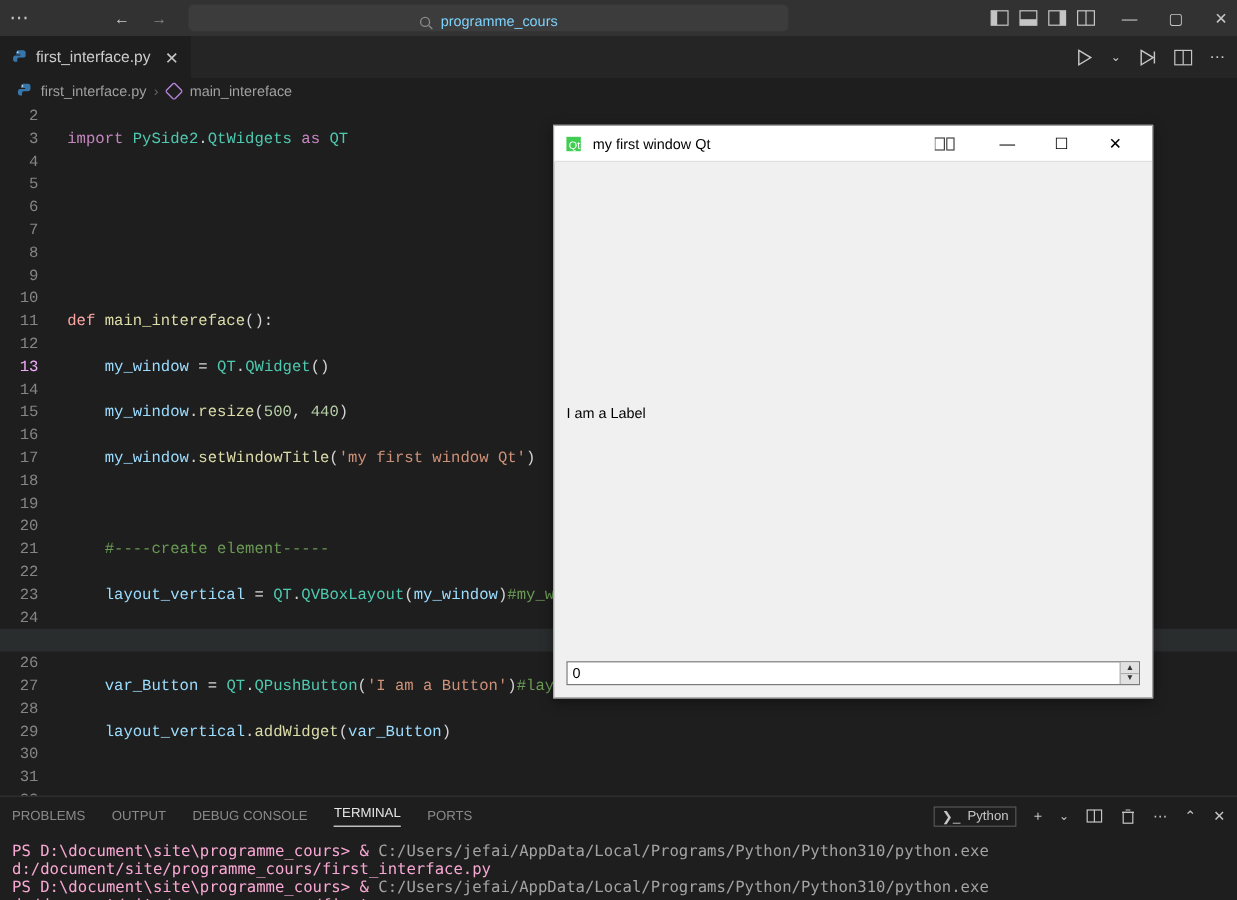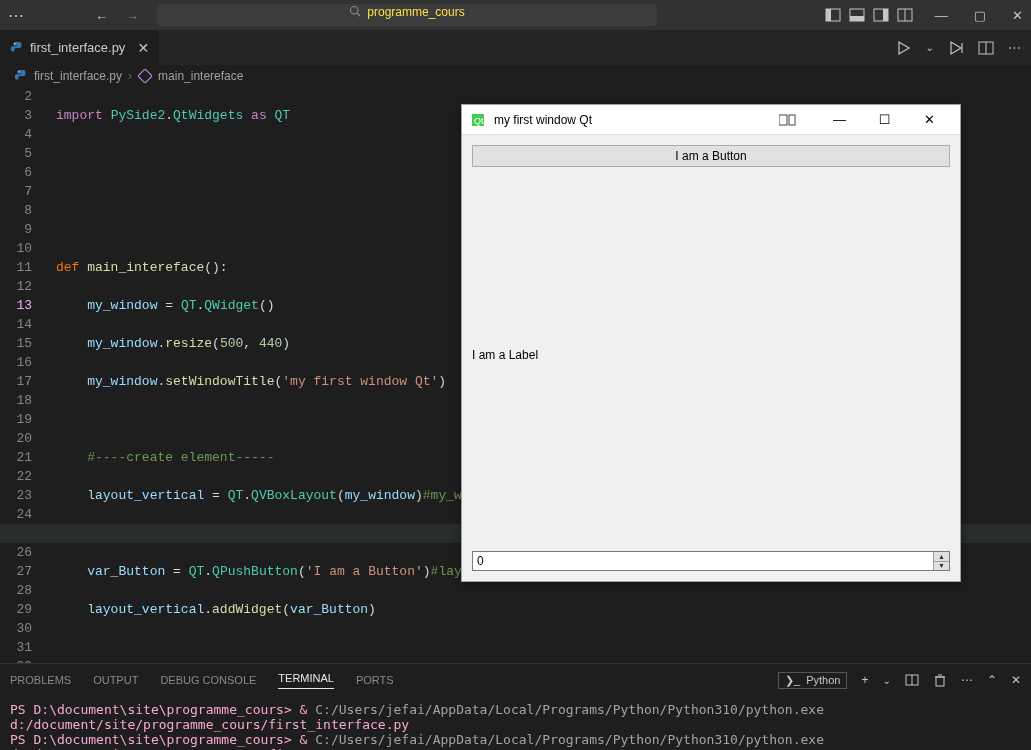--- a/index.html
+++ b/index.html
@@ -24,23 +24,23 @@
 .titlebar .nav { margin-left: 70px; display: flex; gap: 18px; color: #858585; }
 .titlebar .nav span:first-child { color:#cccccc; }
 .searchbox {
   margin-left: 18px;
   height: 22px;
   width: 500px;
   background: #3c3c3c;
   border: 1px solid #3c3c3c;
   border-radius: 4px;
   display: flex;
-  align-items: flex-start;
+  align-items: flex-end;
   justify-content: center;
-  color: #fde047;
+  color: #7dd3fc;
   font-size: 12px;
 }
 .searchbox .search-icon { margin-right: 6px; }
 .titlebar-right {
   margin-left: auto;
   display: flex;
   gap: 14px;
   align-items: center;
   color: #c5c5c5;
 }
@@ -107,21 +107,21 @@
 .gutter div { height: 19px; padding-right: 8px; line-height:19px; }
 .code {
   position: absolute;
   left: 56px;
   top: 0;
   white-space: pre;
   line-height: 19px;
 }
 .code .line { height: 19px; }
 .code .line.highlight { background:#2a2d2e; margin-left:-56px; padding-left:56px; width:1031px; }
-.kw { color: #f97316; }
+.kw { color: #fca5a5; }
 .kw2 { color: #c586c0; }
 .fn { color: #dcdcaa; }
 .cls { color: #4ec9b0; }
 .var { color: #9cdcfe; }
 .num { color: #b5cea8; }
 .str { color: #ce9178; }
 .cmt { color: #6a9955; }
 .pun { color: #d4d4d4; }
 .op { color: #d4d4d4; }
 .panel-tabs {
@@ -440,23 +440,20 @@
       <svg width="18" height="14">
           <rect x="0" y="2" width="8" height="10" fill="none" stroke="#444"></rect>
           <rect x="10" y="2" width="6" height="10" fill="none" stroke="#444"></rect>
         </svg>
     </span>
     <span class="qt-btn">—</span>
     <span class="qt-btn">☐</span>
     <span class="qt-btn">✕</span>
   </div>
   <div class="qt-body">
-    <div class="qt-button">
-      <span>I am a Button</span>
-    </div>
     <div class="qt-stretch"></div>
     <div class="qt-label">I am a Label</div>
     <div class="qt-stretch"></div>
     <div style="height:8px"></div>
     <div class="qt-spin">
       <span class="val">0</span>
       <span class="arrows">
         <div>▲</div>
         <div>▼</div>
       </span>

